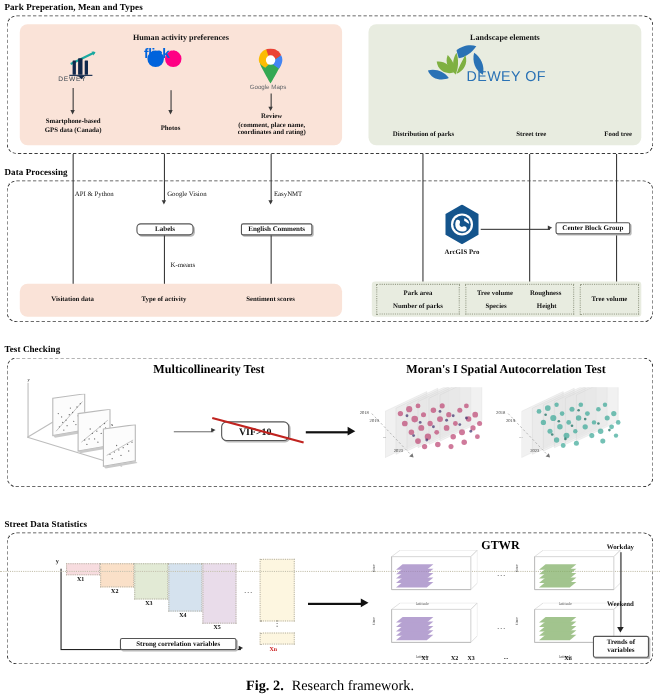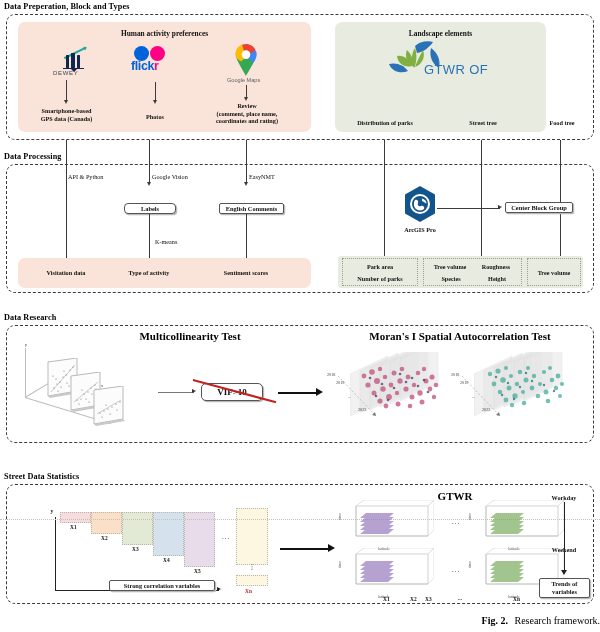--- a/index.html
+++ b/index.html
@@ -115,29 +115,29 @@
 
   
   .gcol{position:absolute;box-sizing:border-box;border:1px dotted #b9b6a9;}
   .gcol-line{position:absolute;border-top:1px dotted #c6c2b0;width:100%;left:0;}
   .xlab{position:absolute;font-size:5.4px;font-weight:bold;color:#111;white-space:nowrap;}
   .xlab-red{color:#cc2222;}
   .axtxt{position:absolute;font-size:4px;color:#555;white-space:nowrap;}
 
   .ellipsis{position:absolute;font-size:7px;color:#333;letter-spacing:1px;}
 
-  .caption{position:absolute;width:100%;text-align:right;font-size:10px;color:#000;}
+  .caption{position:absolute;width:100%;text-align:center;font-size:13px;color:#000;}
   .caption b{font-weight:bold;}
 </style>
 </head>
 <body>
 
 <div class="stage">
 
-  <div class="sec-title" style="left:4px;top:2px;">Data Preperation, Block and Types</div>
+  <div class="sec-title" style="left:4px;top:2px;">Park Preperation, Mean and Types</div>
 
   <div class="panel" style="left:6px;top:14px;width:588px;height:126px;"></div>
 
   <div class="box-pink" style="left:18px;top:22px;width:293px;height:110px;">
     <div class="box-title" style="top:7px;">Human activity preferences</div>
   </div>
 
   <div class="dewey" style="left:59px;top:45px;width:34px;height:24px;">
     <div class="dewey-arrow" style="left:4px;top:7px;width:24px;"></div>
     <div class="dewey-arrowhead" style="left:25px;top:1.3px;"></div>
@@ -149,55 +149,55 @@
   </div>
   <div class="dewey-word" style="left:53px;top:70px;">DEWEY</div>
 
   <div class="vline" style="left:66px;top:80px;height:22px;"></div>
   <div class="arrow-d" style="left:63.9px;top:100px;"></div>
   <div class="lbl lbl-b" style="left:19px;top:107px;width:95px;">Smartphone-based
 GPS data (Canada)</div>
 
   <div class="fl-dot" style="left:134px;top:46px;width:15px;height:15px;background:#0063dc;"></div>
   <div class="fl-dot" style="left:150px;top:46px;width:15px;height:15px;background:#ff0084;"></div>
-  <div class="fl-word" style="left:131px;top:59px;color:#0063dc;">flick<span style="color:#ff0084;">r</span></div>
+  <div class="fl-word" style="left:131px;top:42px;color:#0063dc;">flick<span style="color:#ff0084;">r</span></div>
 
   <div class="vline" style="left:155px;top:82px;height:20px;"></div>
   <div class="arrow-d" style="left:152.9px;top:100px;"></div>
   <div class="lbl lbl-b" style="left:120px;top:113px;width:70px;">Photos</div>
 
   <svg style="position:absolute;left:233px;top:44px;" width="26" height="32" viewBox="0 0 26 32">
     <path d="M13 32 C13 32 6 20 4.2 16 C2.6 12.6 2.6 7.5 5.4 4.6 L20.6 4.6 C23.4 7.5 23.4 12.6 21.8 16 C20 20 13 32 13 32 Z" fill="#34a853"></path>
     <path d="M2.3 10.5 C2.3 6 5 2.2 9 0.8 L16.5 9.6 L8.2 17.5 C4.8 15.6 2.3 13.5 2.3 10.5 Z" fill="#fbbc04"></path>
     <path d="M9 0.8 C10.2 0.3 11.6 0 13 0 C17.3 0 21 2.5 22.6 6.2 L13 13 Z" fill="#ea4335"></path>
     <path d="M22.6 6.2 C23.3 7.6 23.7 9 23.7 10.5 C23.7 13 22.5 15.5 20.6 18.5 L13 13 Z" fill="#4285f4"></path>
     <circle cx="13" cy="10.6" r="4.3" fill="#ffffff"></circle>
   </svg>
   <div class="gm-word" style="left:227px;top:77px;">Google Maps</div>
 
   <div class="vline" style="left:246px;top:85px;height:14px;"></div>
   <div class="arrow-d" style="left:243.9px;top:97px;"></div>
   <div class="lbl lbl-b" style="left:196px;top:102px;width:102px;">Review
 (comment, place name,
 coordinates and rating)</div>
 
-  <div class="box-green" style="left:335px;top:22px;width:211px;height:110px;">
+  <div class="box-green" style="left:335px;top:22px;width:248px;height:110px;">
     <div class="box-title" style="top:7px;">Landscape elements</div>
   </div>
 
   <svg style="position:absolute;left:385px;top:40px;" width="62" height="42" viewBox="0 0 62 42">
     <path d="M30 6 C34 2 42 0 48 2 C44 8 38 12 32 13 Z" fill="#2a72b5"></path>
     <path d="M30 8 C32 14 32 22 29 28 C26 22 26 14 30 8 Z" fill="#7fb041"></path>
     <path d="M22 10 C26 14 29 20 29 27 C23 24 19 17 22 10 Z" fill="#7fb041"></path>
     <path d="M38 10 C35 16 32 21 30 27 C36 25 41 18 38 10 Z" fill="#7fb041"></path>
     <path d="M46 8 C52 12 56 20 54 28 C47 24 44 16 46 8 Z" fill="#2a72b5"></path>
     <path d="M12 16 C18 15 25 19 27 26 C20 28 13 24 12 16 Z" fill="#7fb041"></path>
     <path d="M4 24 C11 22 19 25 23 31 C16 34 7 32 4 24 Z" fill="#2a72b5"></path>
   </svg>
-  <div class="cov-city" style="left:424px;top:62px;">GTWR OF</div>
+  <div class="cov-city" style="left:424px;top:62px;">DEWEY OF</div>
 
   <div class="lbl lbl-b" style="left:340px;top:119px;width:90px;">Distribution of parks</div>
   <div class="lbl lbl-b" style="left:452px;top:119px;width:62px;">Street tree</div>
   <div class="lbl lbl-b" style="left:533px;top:119px;width:58px;">Food tree</div>
 
   <div class="sec-title" style="left:4px;top:152px;">Data Processing</div>
 
   <div class="panel" style="left:6px;top:164px;width:588px;height:129px;"></div>
 
   <div class="vline" style="left:66px;top:140px;height:128px;"></div>
@@ -258,21 +258,21 @@
 
   <div class="dotbox" style="left:423px;top:258px;width:99px;height:28px;"></div>
   <div class="lbl lbl-b" style="left:424px;top:263px;width:52px;">Tree volume</div>
   <div class="lbl lbl-b" style="left:472px;top:263px;width:48px;">Roughness</div>
   <div class="lbl lbl-b" style="left:426px;top:275px;width:50px;">Species</div>
   <div class="lbl lbl-b" style="left:474px;top:275px;width:46px;">Height</div>
 
   <div class="dotbox" style="left:527px;top:258px;width:54px;height:28px;"></div>
   <div class="lbl lbl-b" style="left:527px;top:269px;width:54px;">Tree volume</div>
 
-  <div class="sec-title" style="left:4px;top:313px;">Data Research</div>
+  <div class="sec-title" style="left:4px;top:313px;">Test Checking</div>
 
   <div class="panel" style="left:6px;top:325px;width:588px;height:118px;"></div>
 
   <div class="big-title" style="left:330px;top:330px;width:260px;">Moran's I Spatial Autocorrelation Test</div>
   <div class="big-title" style="left:105px;top:330px;width:170px;">Multicollinearity Test</div>
 
   <div class="axisline" style="left:25px;top:348px;width:1px;height:50px;"></div>
   <div class="axisline" style="left:25px;top:397px;width:90px;height:1px;transform:rotate(17deg);transform-origin:left center;"></div>
   <div class="axisline" style="left:25px;top:397px;width:46px;height:1px;transform:rotate(-31deg);transform-origin:left center;"></div>
   <div class="lbl lbl-sm" style="left:21px;top:341px;width:10px;font-size:4px;">y</div>

